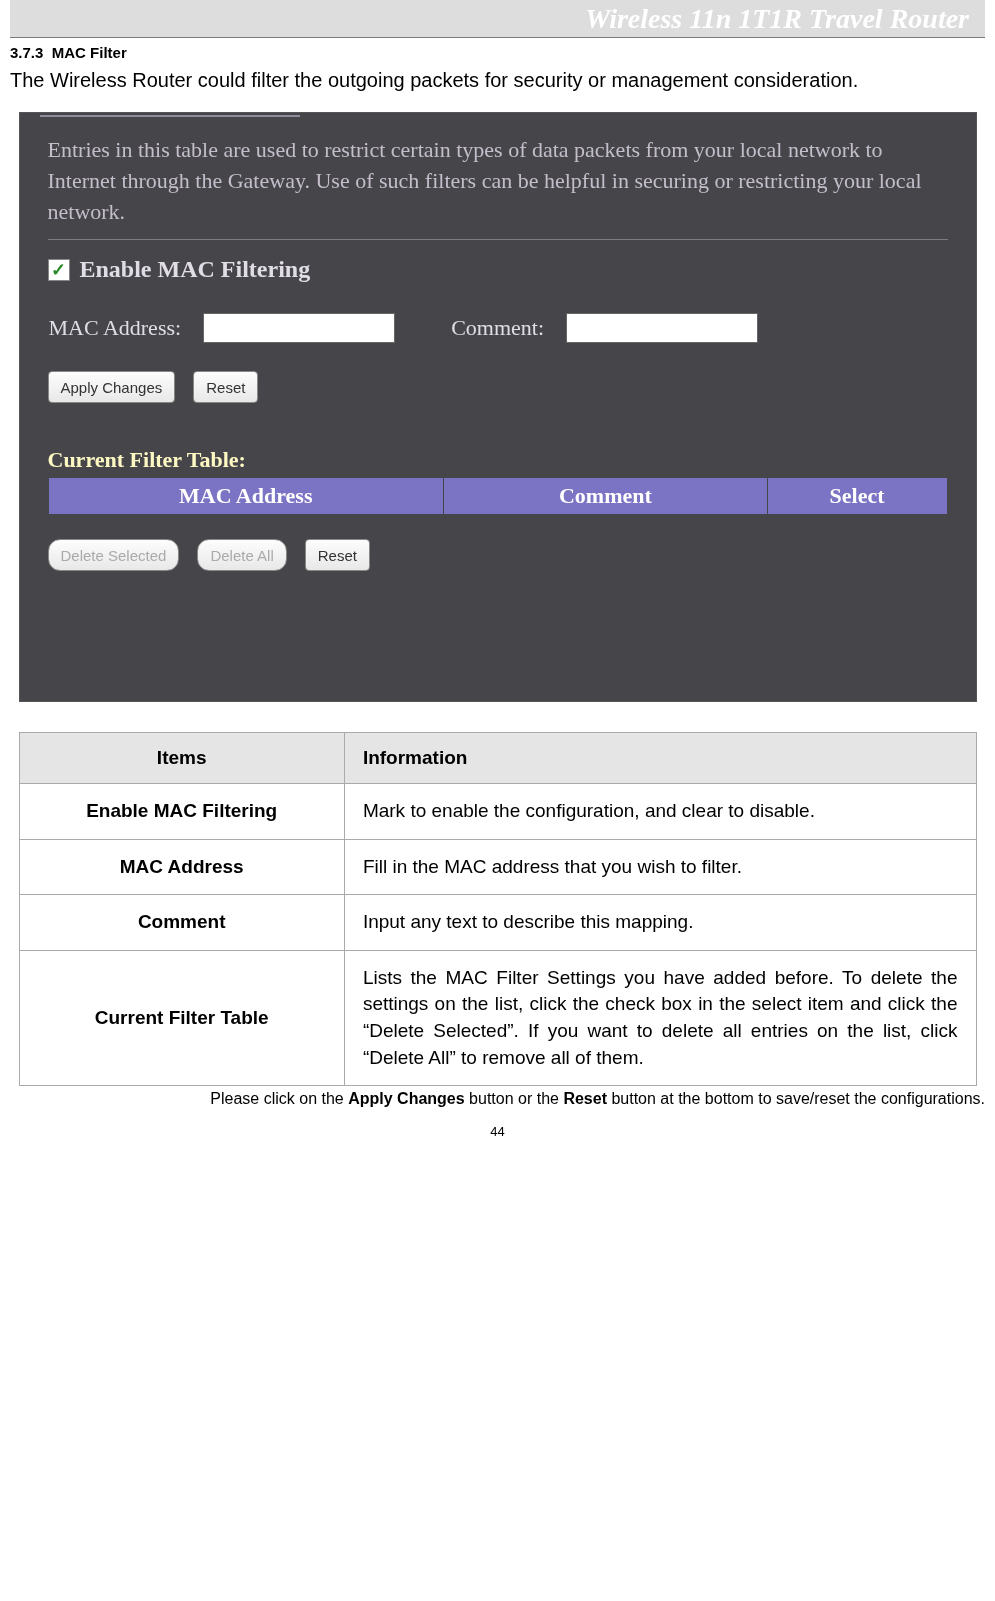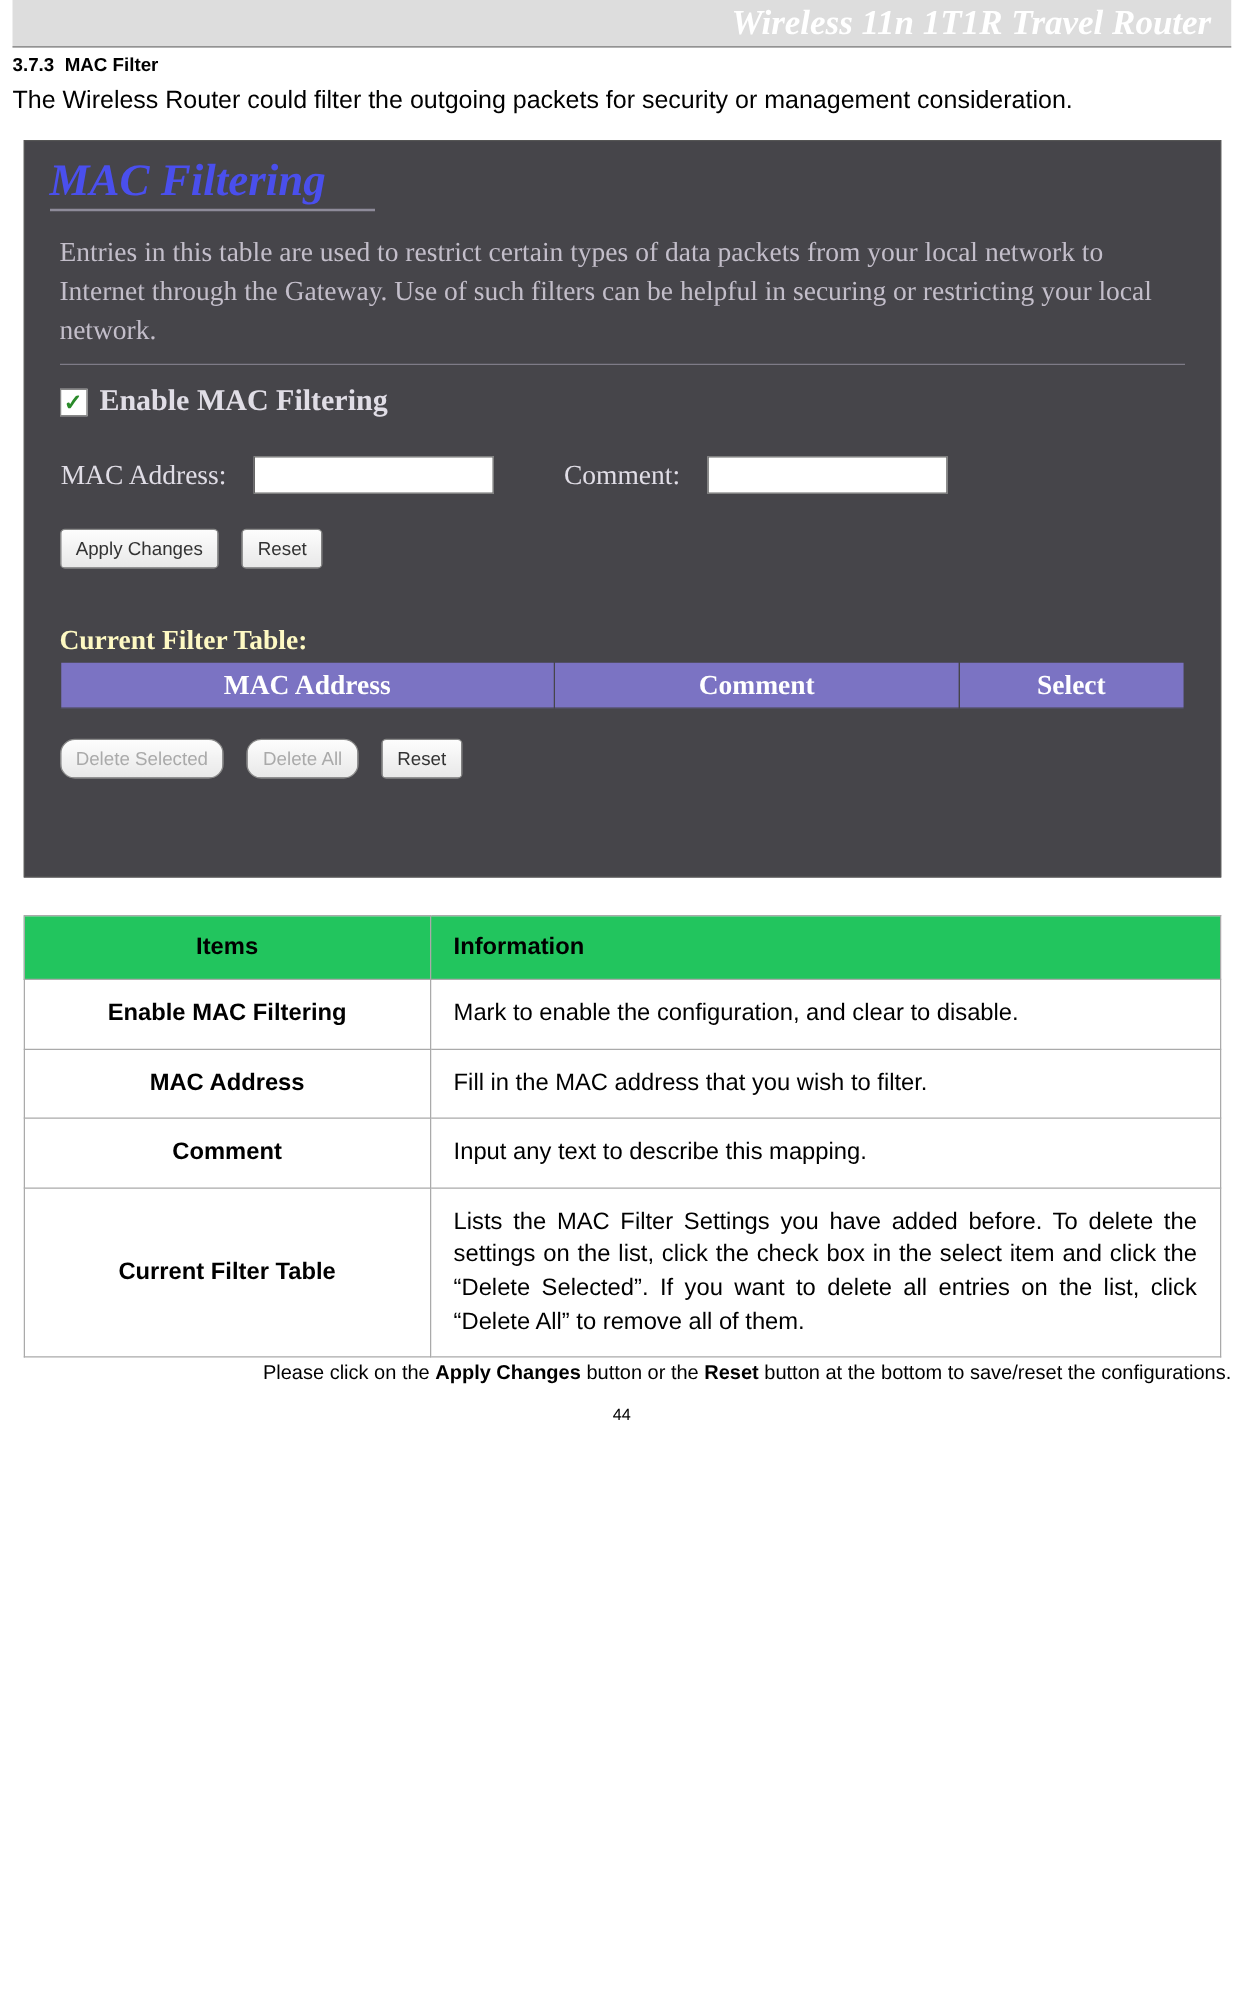--- a/index.html
+++ b/index.html
@@ -167,21 +167,21 @@
       width: 958px;
       margin: 0 auto;
       border-collapse: collapse;
       font-size: 19px;
     }
     .info-table th, .info-table td {
       border: 1px solid #aaa;
       padding: 14px 18px;
     }
     .info-header-row th {
-      background: #22c55e;
+      background: #e5e5e5;
       font-weight: bold;
       text-align: left;
     }
     .info-header-row th:first-child {
       text-align: center;
       width: 34%;
     }
     .info-table td.items-col {
       text-align: center;
       font-weight: bold;
@@ -211,21 +211,20 @@
     <span>Wireless 11n 1T1R Travel Router</span>
   </div>
 
   <p class="section-title">
     <span>3.7.3</span>&nbsp;&nbsp;<span>MAC Filter</span>
   </p>
 
   <p class="intro-text">The Wireless Router could filter the outgoing packets for security or management consideration.</p>
 
   <div class="screenshot">
-    <div class="ss-title">MAC Filtering</div>
     <div class="ss-title-underline"></div>
 
     <div class="ss-desc">Entries in this table are used to restrict certain types of data packets from your local network to Internet through the Gateway. Use of such filters can be helpful in securing or restricting your local network.</div>
     <hr class="ss-hr">
 
     <div class="ss-row">
       <div class="ss-checkbox">✓</div>
       <span class="ss-label">Enable MAC Filtering</span>
     </div>
 

